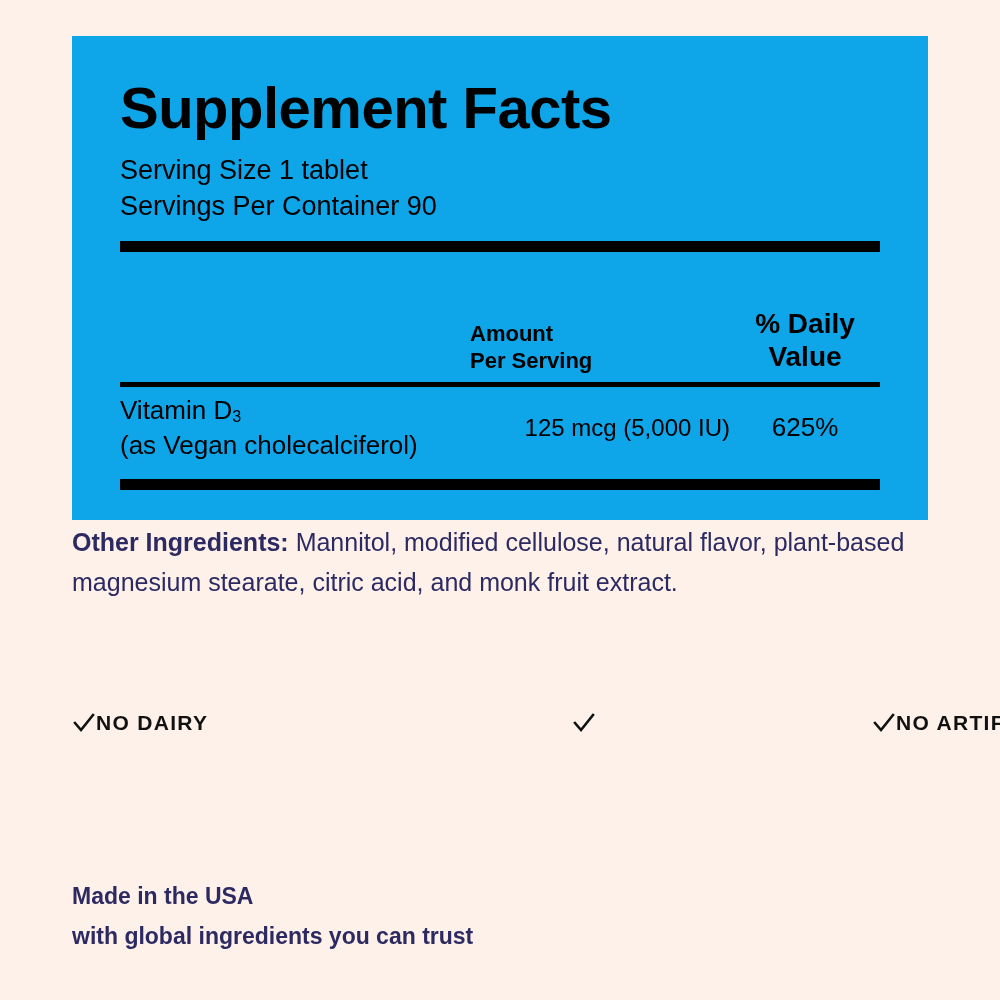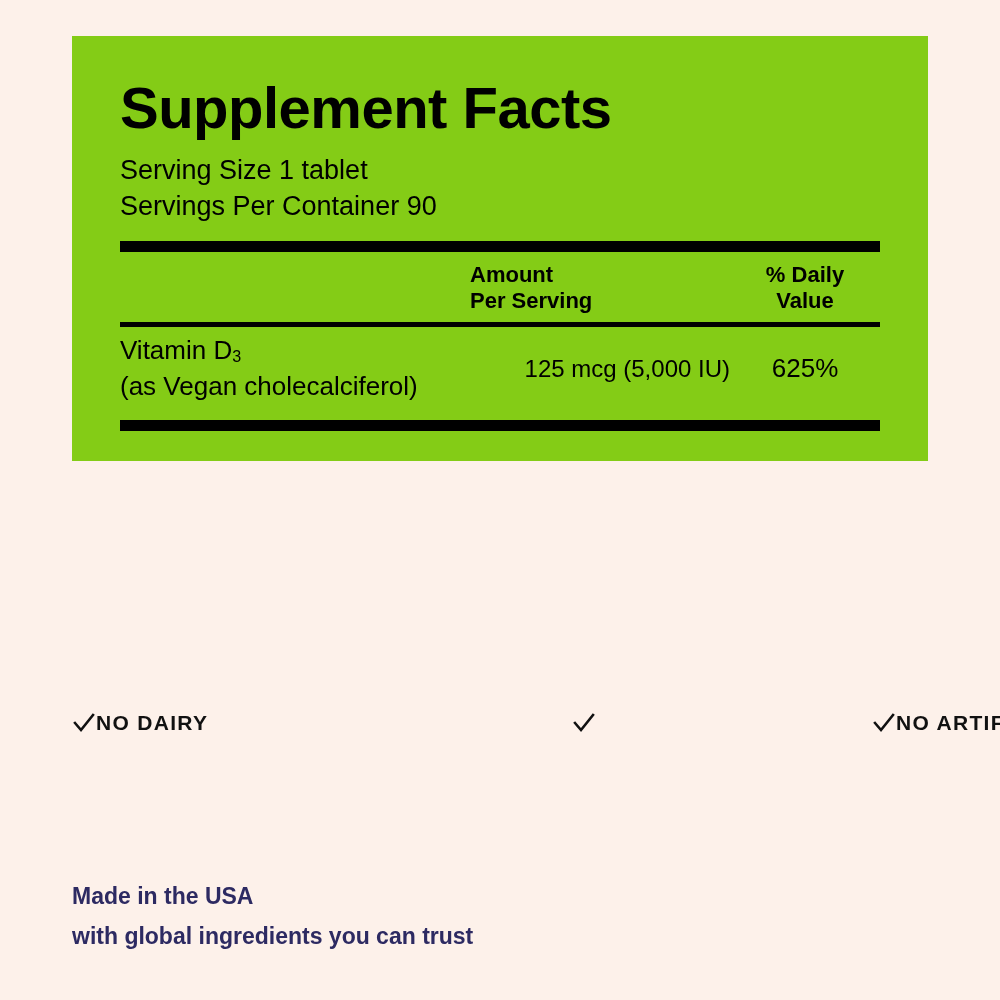--- a/index.html
+++ b/index.html
@@ -19,21 +19,21 @@
     height: 1000px;
     overflow: hidden;
   }
 
   
   .panel {
     position: absolute;
     left: 72px;
     top: 36px;
     width: 856px;
-    background: #84cc16;
+    background: #0ea5e9;
     box-sizing: border-box;
     padding: 42px 48px 30px 48px;
   }
   .panel-title {
     font-size: 58px;
     font-weight: 700;
     letter-spacing: -0.5px;
     color: #000;
     line-height: 1.05;
     margin: 0 0 14px 0;
@@ -68,24 +68,25 @@
     width: 260px;
     text-align: left;
     font-size: 22px;
     font-weight: 700;
     line-height: 1.2;
     color: #000;
   }
   .col-dv {
     width: 150px;
     text-align: center;
-    font-size: 22px;
+    font-size: 28px;
     font-weight: 700;
     line-height: 1.2;
     color: #000;
+    margin-top: 45px;
   }
   .facts-row {
     display: flex;
     align-items: center;
     padding: 6px 0 16px 0;
   }
   .nutrient {
     flex: 1 1 auto;
     font-size: 26px;
     color: #000;
@@ -200,20 +201,23 @@
         <span>Vitamin D</span><sub>3</sub>
         <span class="sub">(as Vegan cholecalciferol)</span>
       </div>
       <div class="amount-val">125 mcg (5,000 IU)</div>
       <div class="dv-val">625%</div>
     </div>
 
     <div class="rule-thick-bottom"></div>
   </div>
 
+  <p class="ingredients">
+    <b>Other Ingredients:</b><span> Mannitol, modified cellulose, natural flavor, plant-based magnesium stearate, citric acid, and monk fruit extract.</span>
+  </p>
 
   <div class="claims">
     <div class="claim">
       <svg class="check" viewBox="0 0 24 24">
           <path d="M3 12 L9 19 L21 4" fill="none" stroke="#111" stroke-width="2.6" stroke-linecap="square"></path>
         </svg>
       <span class="claim-label">NO DAIRY</span>
     </div>
     <div class="claim">
       <svg class="check" viewBox="0 0 24 24">

